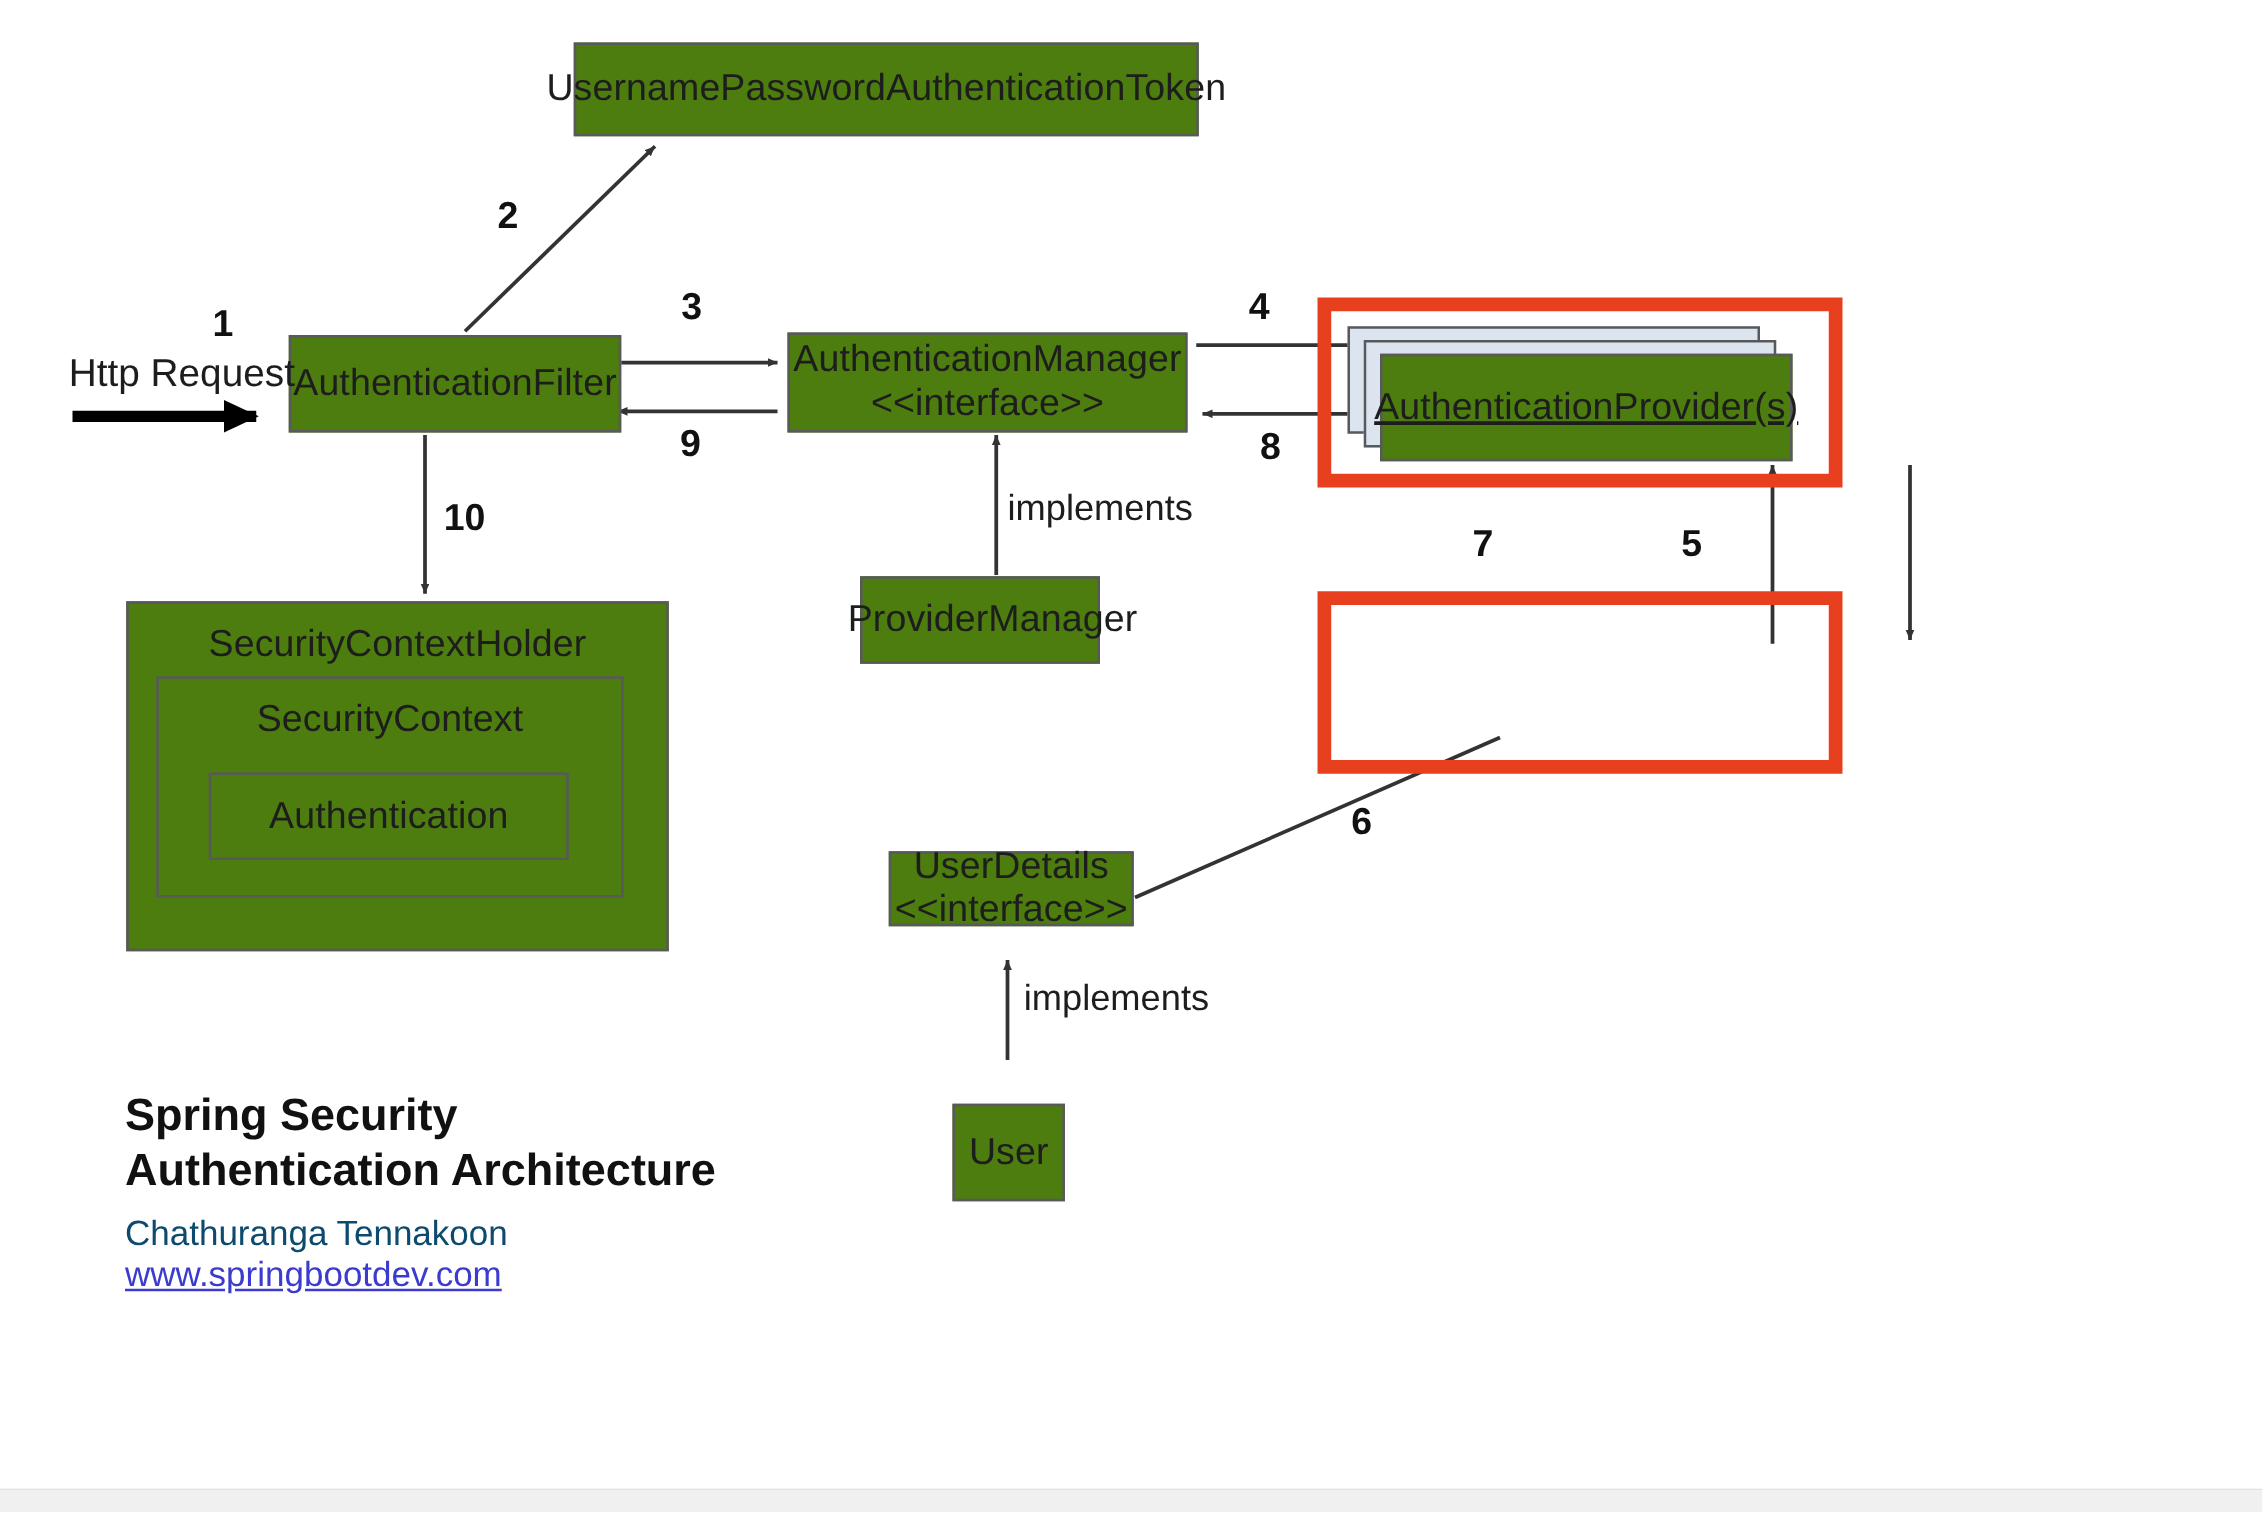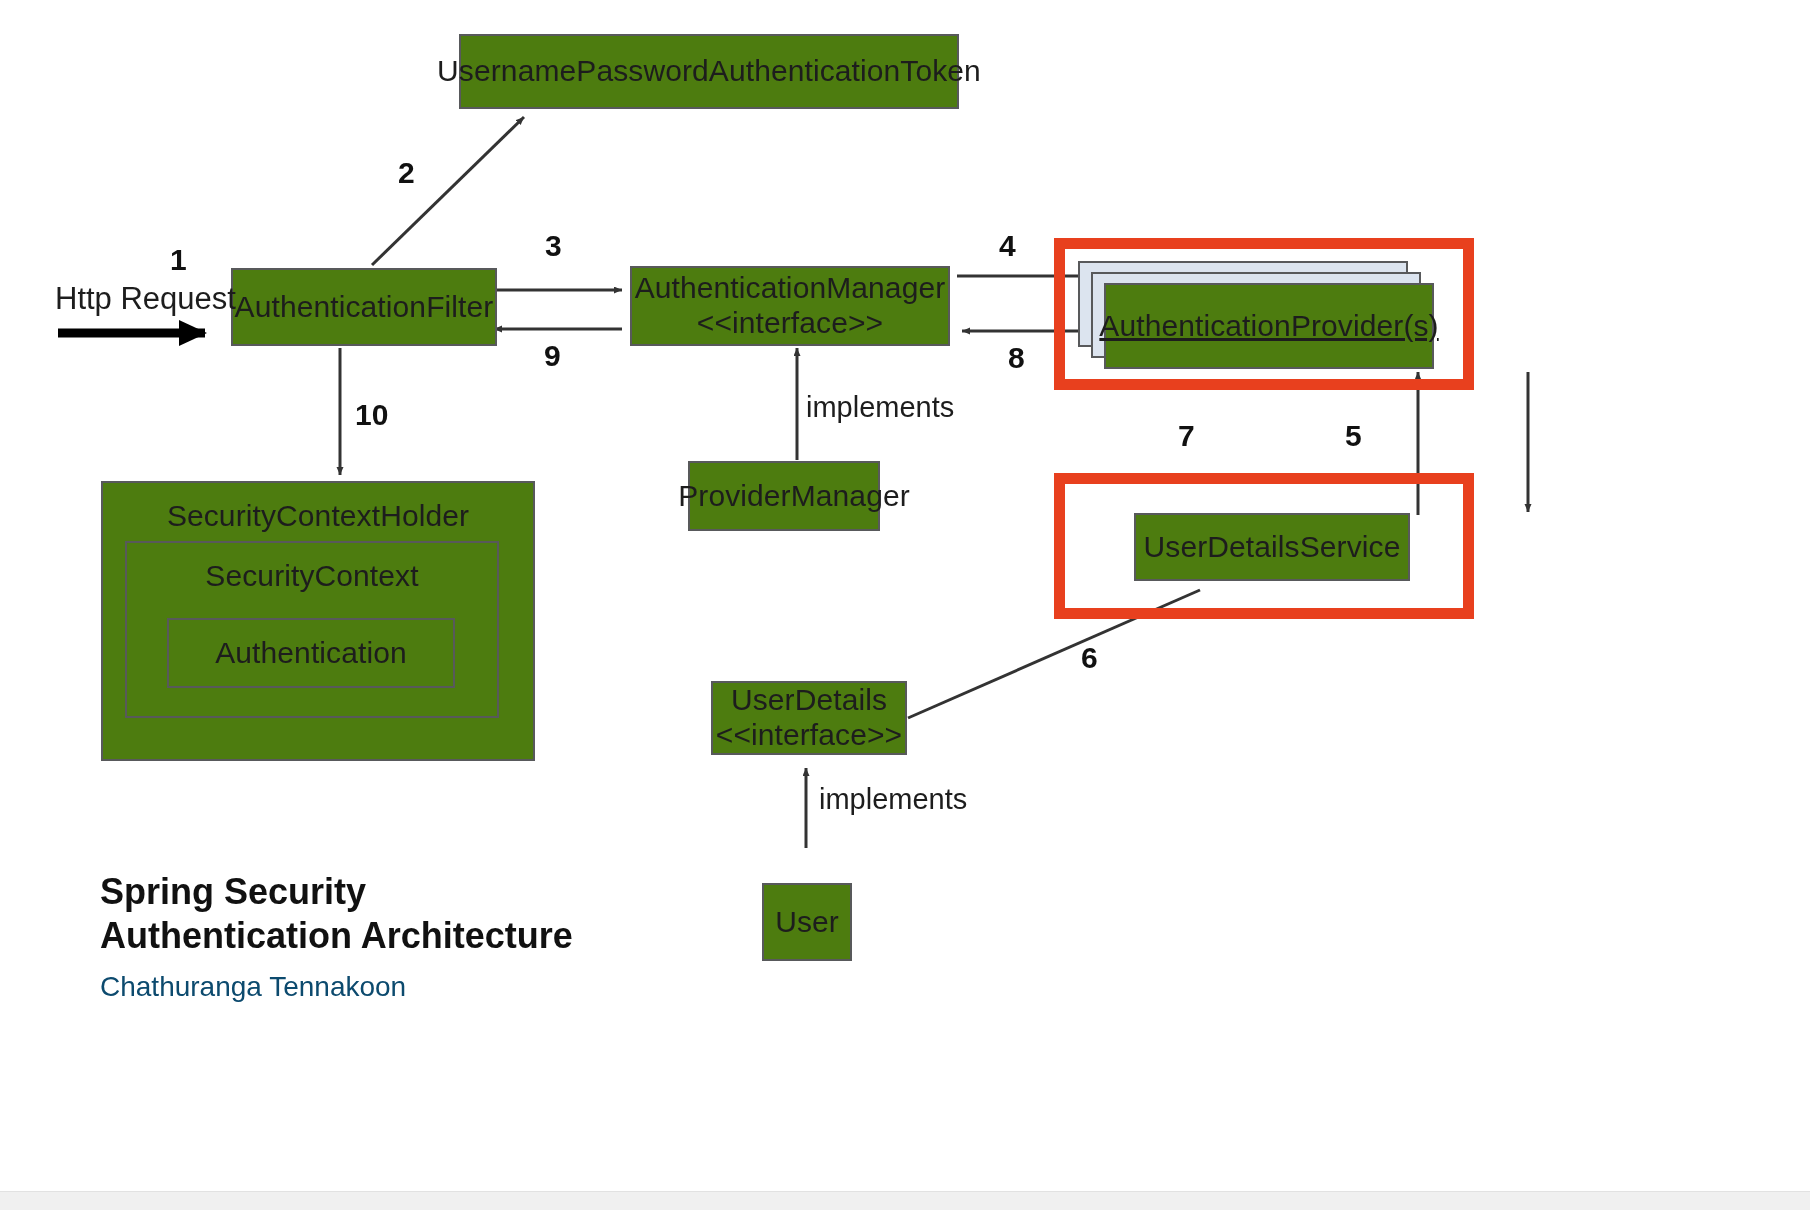--- a/index.html
+++ b/index.html
@@ -193,25 +193,22 @@
   <div class="stack-shadow" style="left:1078px; top:261px; width:330px; height:86px;"></div>
   <div class="stack-shadow" style="left:1091px; top:272px; width:330px; height:86px;"></div>
   <div class="node" style="left:1104px; top:283px; width:330px; height:86px;text-decoration:underline;">
     <span class="node-label">AuthenticationProvider(s)</span>
   </div>
 
   <div class="node" style="left:688px; top:461px; width:192px; height:70px;padding-left:20px;">
     <span class="node-label">ProviderManager</span>
   </div>
 
-  <div class="node" style="left:1134px; top:513px; width:276px; height:68px;">
-    <span class="node-label">UserDetailsService</span>
-  </div>
-
-  <div class="node" style="left:711px; top:681px; width:196px; height:74px;">
+
+  <div class="node" style="left:711px; top:681px; width:196px; height:60px;">
     <span class="node-label">UserDetails
 &lt;&lt;interface&gt;&gt;</span>
   </div>
 
   <div class="node" style="left:762px; top:851px; width:90px; height:78px;margin-top:32px;">
     <span class="node-label">User</span>
   </div>
 
   <div class="node container" style="left:101px; top:481px; width:434px; height:280px;">
     <span class="node-label">SecurityContextHolder</span>
@@ -235,15 +232,16 @@
   <div class="step" style="left:1008px; top:341px;">8</div>
   <div class="step" style="left:544px; top:339px;">9</div>
   <div class="step" style="left:355px; top:398px;">10</div>
 
   <div class="plain" style="left:806px; top:391px;">implements</div>
   <div class="plain" style="left:819px; top:783px;">implements</div>
 
   <div class="caption-title" style="left:100px; top:870px; width:620px;">Spring Security
 Authentication Architecture</div>
   <div class="caption-author" style="left:100px; top:971px;">Chathuranga Tennakoon</div>
+  <div class="caption-link" style="left:100px; top:1004px;">www.springbootdev.com</div>
 
   <div class="footer-bar"></div>
 </div>
 
 </body></html>

